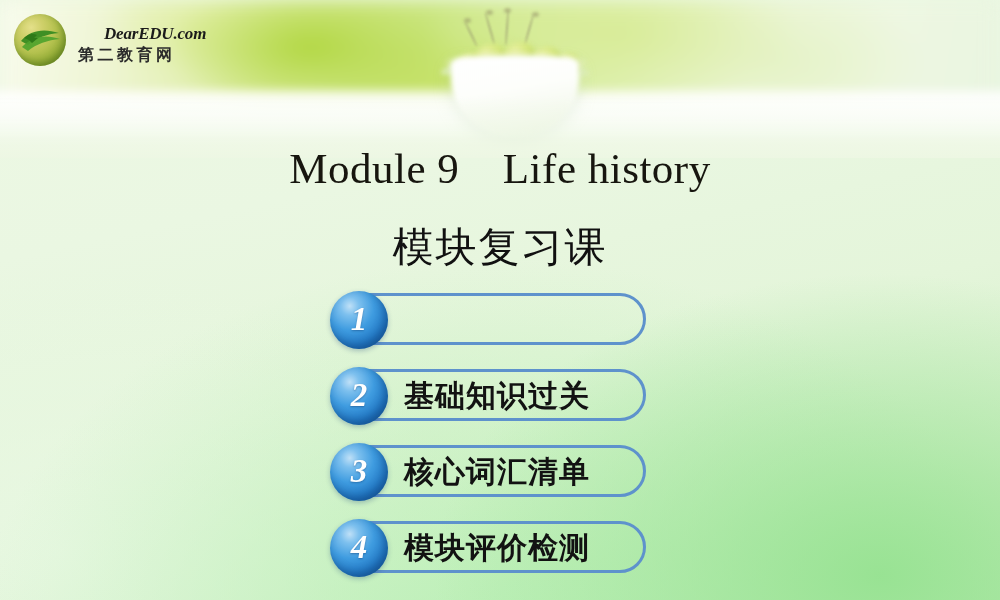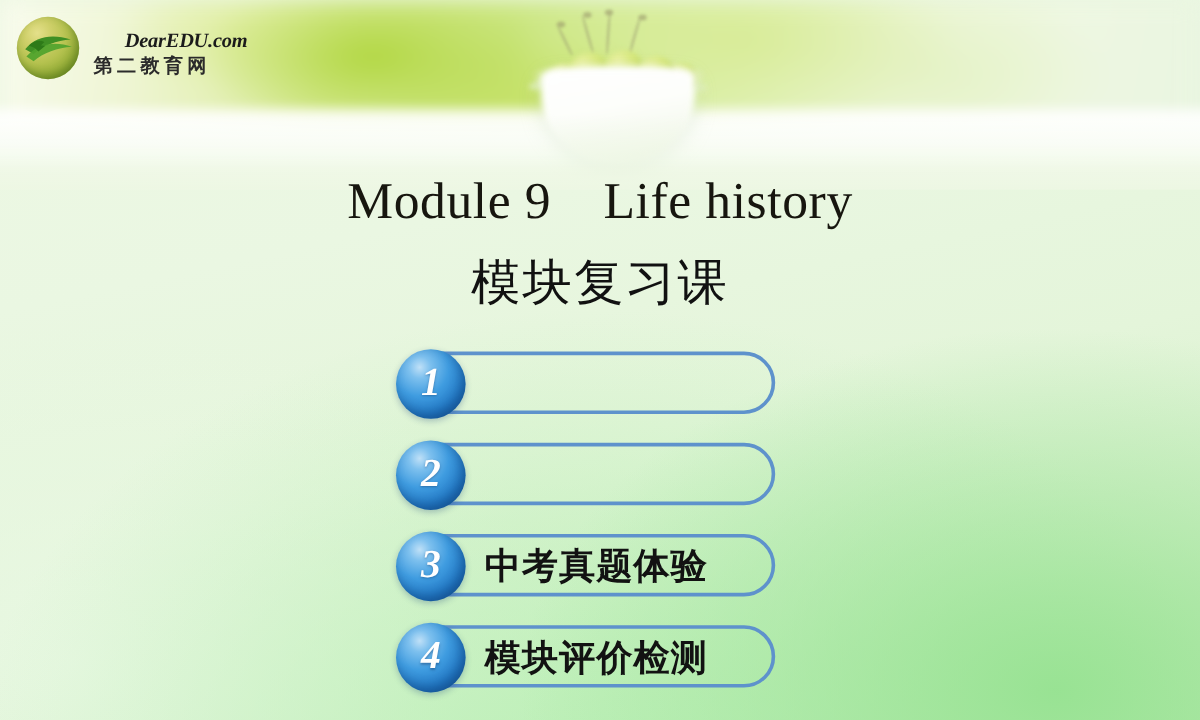--- a/index.html
+++ b/index.html
@@ -129,21 +129,21 @@
 
   
   .title-en {
     position:absolute; left:0; top:144px; width:1000px;
     text-align:center;
     font-family:"Liberation Serif", serif;
     font-size:43px; font-weight:400; color:#17160f;
     letter-spacing:0.5px; white-space:pre;
   }
   .title-cn {
-    position:absolute; left:0; top:208px; width:1000px;
+    position:absolute; left:0; top:220px; width:1000px;
     text-align:center;
     font-family:"DejaVu Sans", sans-serif;
     font-size:41px; font-weight:400; color:#111111;
     letter-spacing:2px;
   }
 
   
   .menu { position:absolute; left:330px; top:291px; width:330px; }
 
   .menu-item {
@@ -238,28 +238,29 @@
       <div class="menu-badge">
         <span class="menu-badge-num">1</span>
       </div>
     </div>
 
     <div class="menu-item">
       <div class="menu-outline"></div>
       <div class="menu-badge">
         <span class="menu-badge-num">2</span>
       </div>
+      <div class="menu-label">基础知识过关</div>
     </div>
 
     <div class="menu-item">
       <div class="menu-outline"></div>
       <div class="menu-badge">
         <span class="menu-badge-num">3</span>
       </div>
-      <div class="menu-label">中考真题体验</div>
+      <div class="menu-label">核心词汇清单</div>
     </div>
 
     <div class="menu-item">
       <div class="menu-outline"></div>
       <div class="menu-badge">
         <span class="menu-badge-num">4</span>
       </div>
       <div class="menu-label">模块评价检测</div>
     </div>
 

